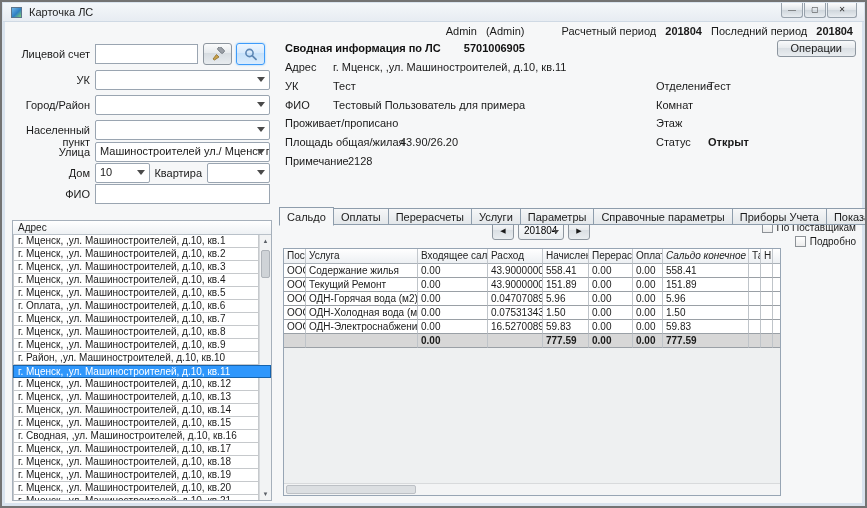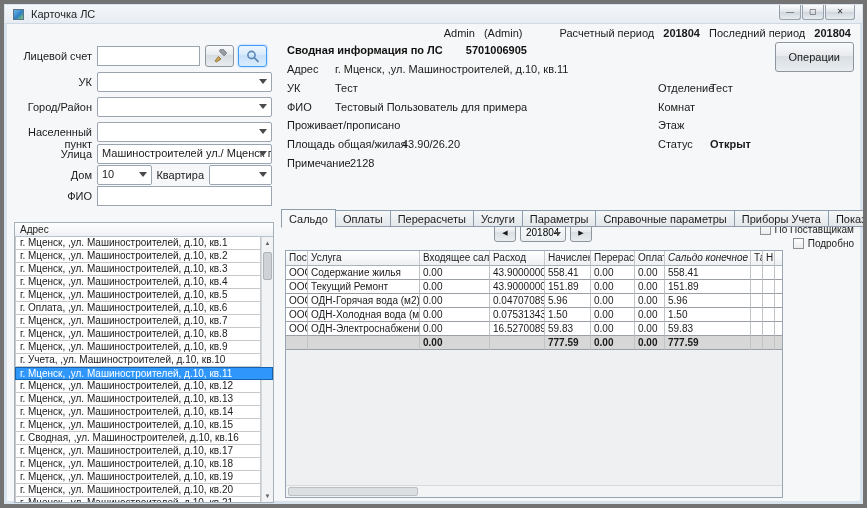--- a/index.html
+++ b/index.html
@@ -2,21 +2,21 @@
 <html><head>
 <meta charset="utf-8">
 <style>
   * { box-sizing: border-box; margin: 0; padding: 0; }
   html,body { background:#e4e4e4; }
   body { font-family: "Liberation Sans", "DejaVu Sans", sans-serif; }
 
   .window{
     position:relative; width:867px; height:508px; overflow:hidden;
     background:#f6f7f8;
-    border:4px solid #737373;
+    border:2px solid #737373;
     box-shadow: inset 0 0 0 3px #d9e3ee;
   }
 
   
   .titlebar{
     position:absolute; left:1px; top:1px; right:1px; height:19px;
     background:linear-gradient(#f4f7fa,#e7ecf2);
     border-bottom:1px solid #cfd9e4;
   }
   .app-icon{
@@ -41,21 +41,21 @@
     font-size:11px; color:#1a1a1a; white-space:nowrap;
   }
   .topbar .sp{ margin-right:28px; }
   .topbar b{ font-weight:bold; }
 
   .btn{
     background:linear-gradient(#f9fafb,#e8ebee 45%,#d9dee3 46%,#e9edf0);
     border:1px solid #8d969f; border-radius:3px;
     font-size:11px; color:#1a1a1a; text-align:center;
   }
-  .operations-btn{ position:absolute; top:38px; right:9px; height:30px; padding:0 13px; line-height:15px; }
+  .operations-btn{ position:absolute; top:38px; right:9px; height:17px; padding:0 13px; line-height:15px; }
 
   
   .f-label{ position:absolute; font-size:11px; color:#1a1a1a; text-align:right; width:78px; left:10px; }
   .f-input{
     position:absolute; height:20px; background:#fff; border:1px solid #9aa5b1;
     font-size:11px; padding:0 3px; font-family:inherit; color:#1a1a1a;
   }
   .combo{
     position:absolute; height:20px; background:#fff; border:1px solid #9aa5b1; border-radius:2px;
     font-size:11px; color:#1a1a1a; padding:2px 16px 0 4px; overflow:hidden; white-space:nowrap;
@@ -256,21 +256,21 @@
     <div class="addr-rows" id="address-rows">
         <div class="addr-row">г. Мценск, ,ул. Машиностроителей, д.10, кв.1</div>
         <div class="addr-row">г. Мценск, ,ул. Машиностроителей, д.10, кв.2</div>
         <div class="addr-row">г. Мценск, ,ул. Машиностроителей, д.10, кв.3</div>
         <div class="addr-row">г. Мценск, ,ул. Машиностроителей, д.10, кв.4</div>
         <div class="addr-row">г. Мценск, ,ул. Машиностроителей, д.10, кв.5</div>
         <div class="addr-row">г. Оплата, ,ул. Машиностроителей, д.10, кв.6</div>
         <div class="addr-row">г. Мценск, ,ул. Машиностроителей, д.10, кв.7</div>
         <div class="addr-row">г. Мценск, ,ул. Машиностроителей, д.10, кв.8</div>
         <div class="addr-row">г. Мценск, ,ул. Машиностроителей, д.10, кв.9</div>
-        <div class="addr-row">г. Учета, ,ул. Машиностроителей, д.10, кв.10</div>
+        <div class="addr-row">г. Район, ,ул. Машиностроителей, д.10, кв.10</div>
         <div class="addr-row selected">г. Мценск, ,ул. Машиностроителей, д.10, кв.11</div>
         <div class="addr-row">г. Мценск, ,ул. Машиностроителей, д.10, кв.12</div>
         <div class="addr-row">г. Мценск, ,ул. Машиностроителей, д.10, кв.13</div>
         <div class="addr-row">г. Мценск, ,ул. Машиностроителей, д.10, кв.14</div>
         <div class="addr-row">г. Мценск, ,ул. Машиностроителей, д.10, кв.15</div>
         <div class="addr-row">г. Сводная, ,ул. Машиностроителей, д.10, кв.16</div>
         <div class="addr-row">г. Мценск, ,ул. Машиностроителей, д.10, кв.17</div>
         <div class="addr-row">г. Мценск, ,ул. Машиностроителей, д.10, кв.18</div>
         <div class="addr-row">г. Мценск, ,ул. Машиностроителей, д.10, кв.19</div>
         <div class="addr-row">г. Мценск, ,ул. Машиностроителей, д.10, кв.20</div>

